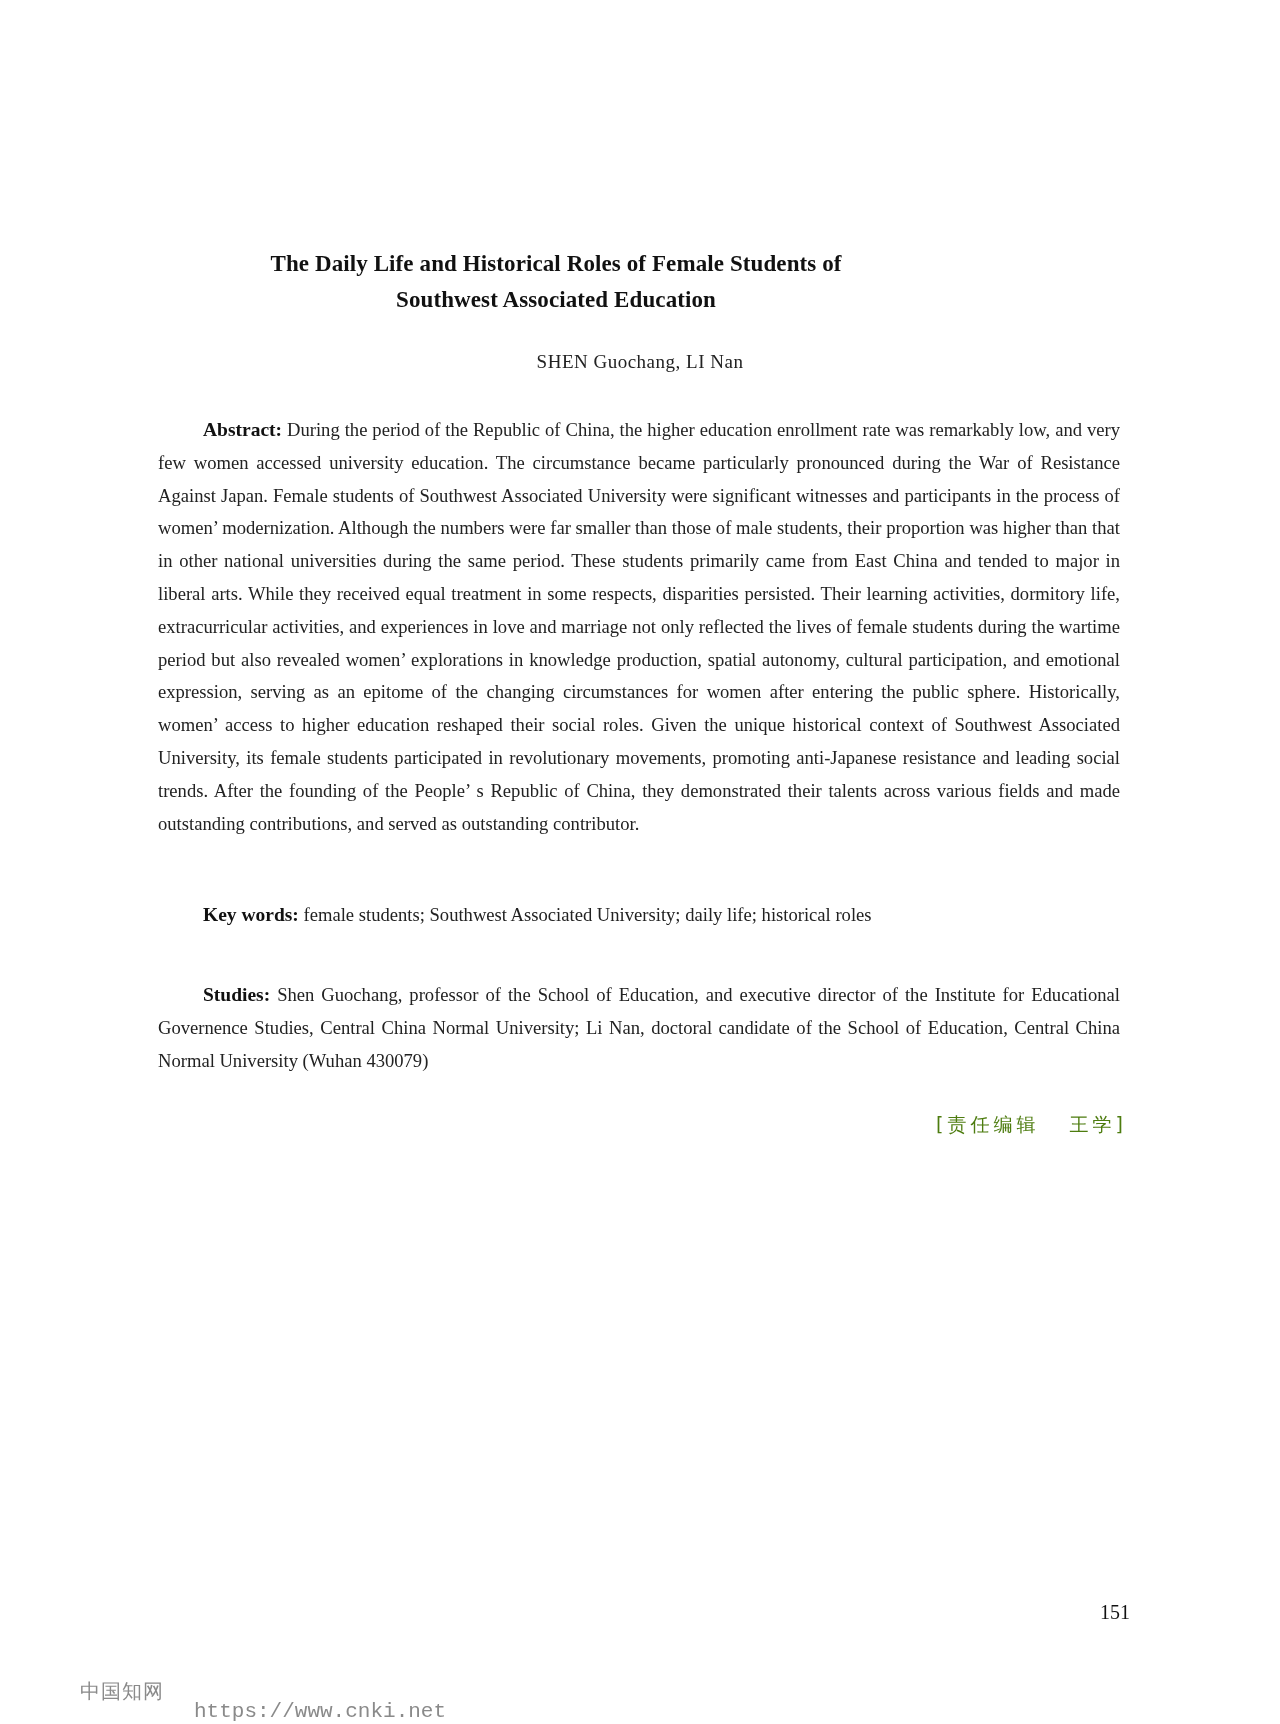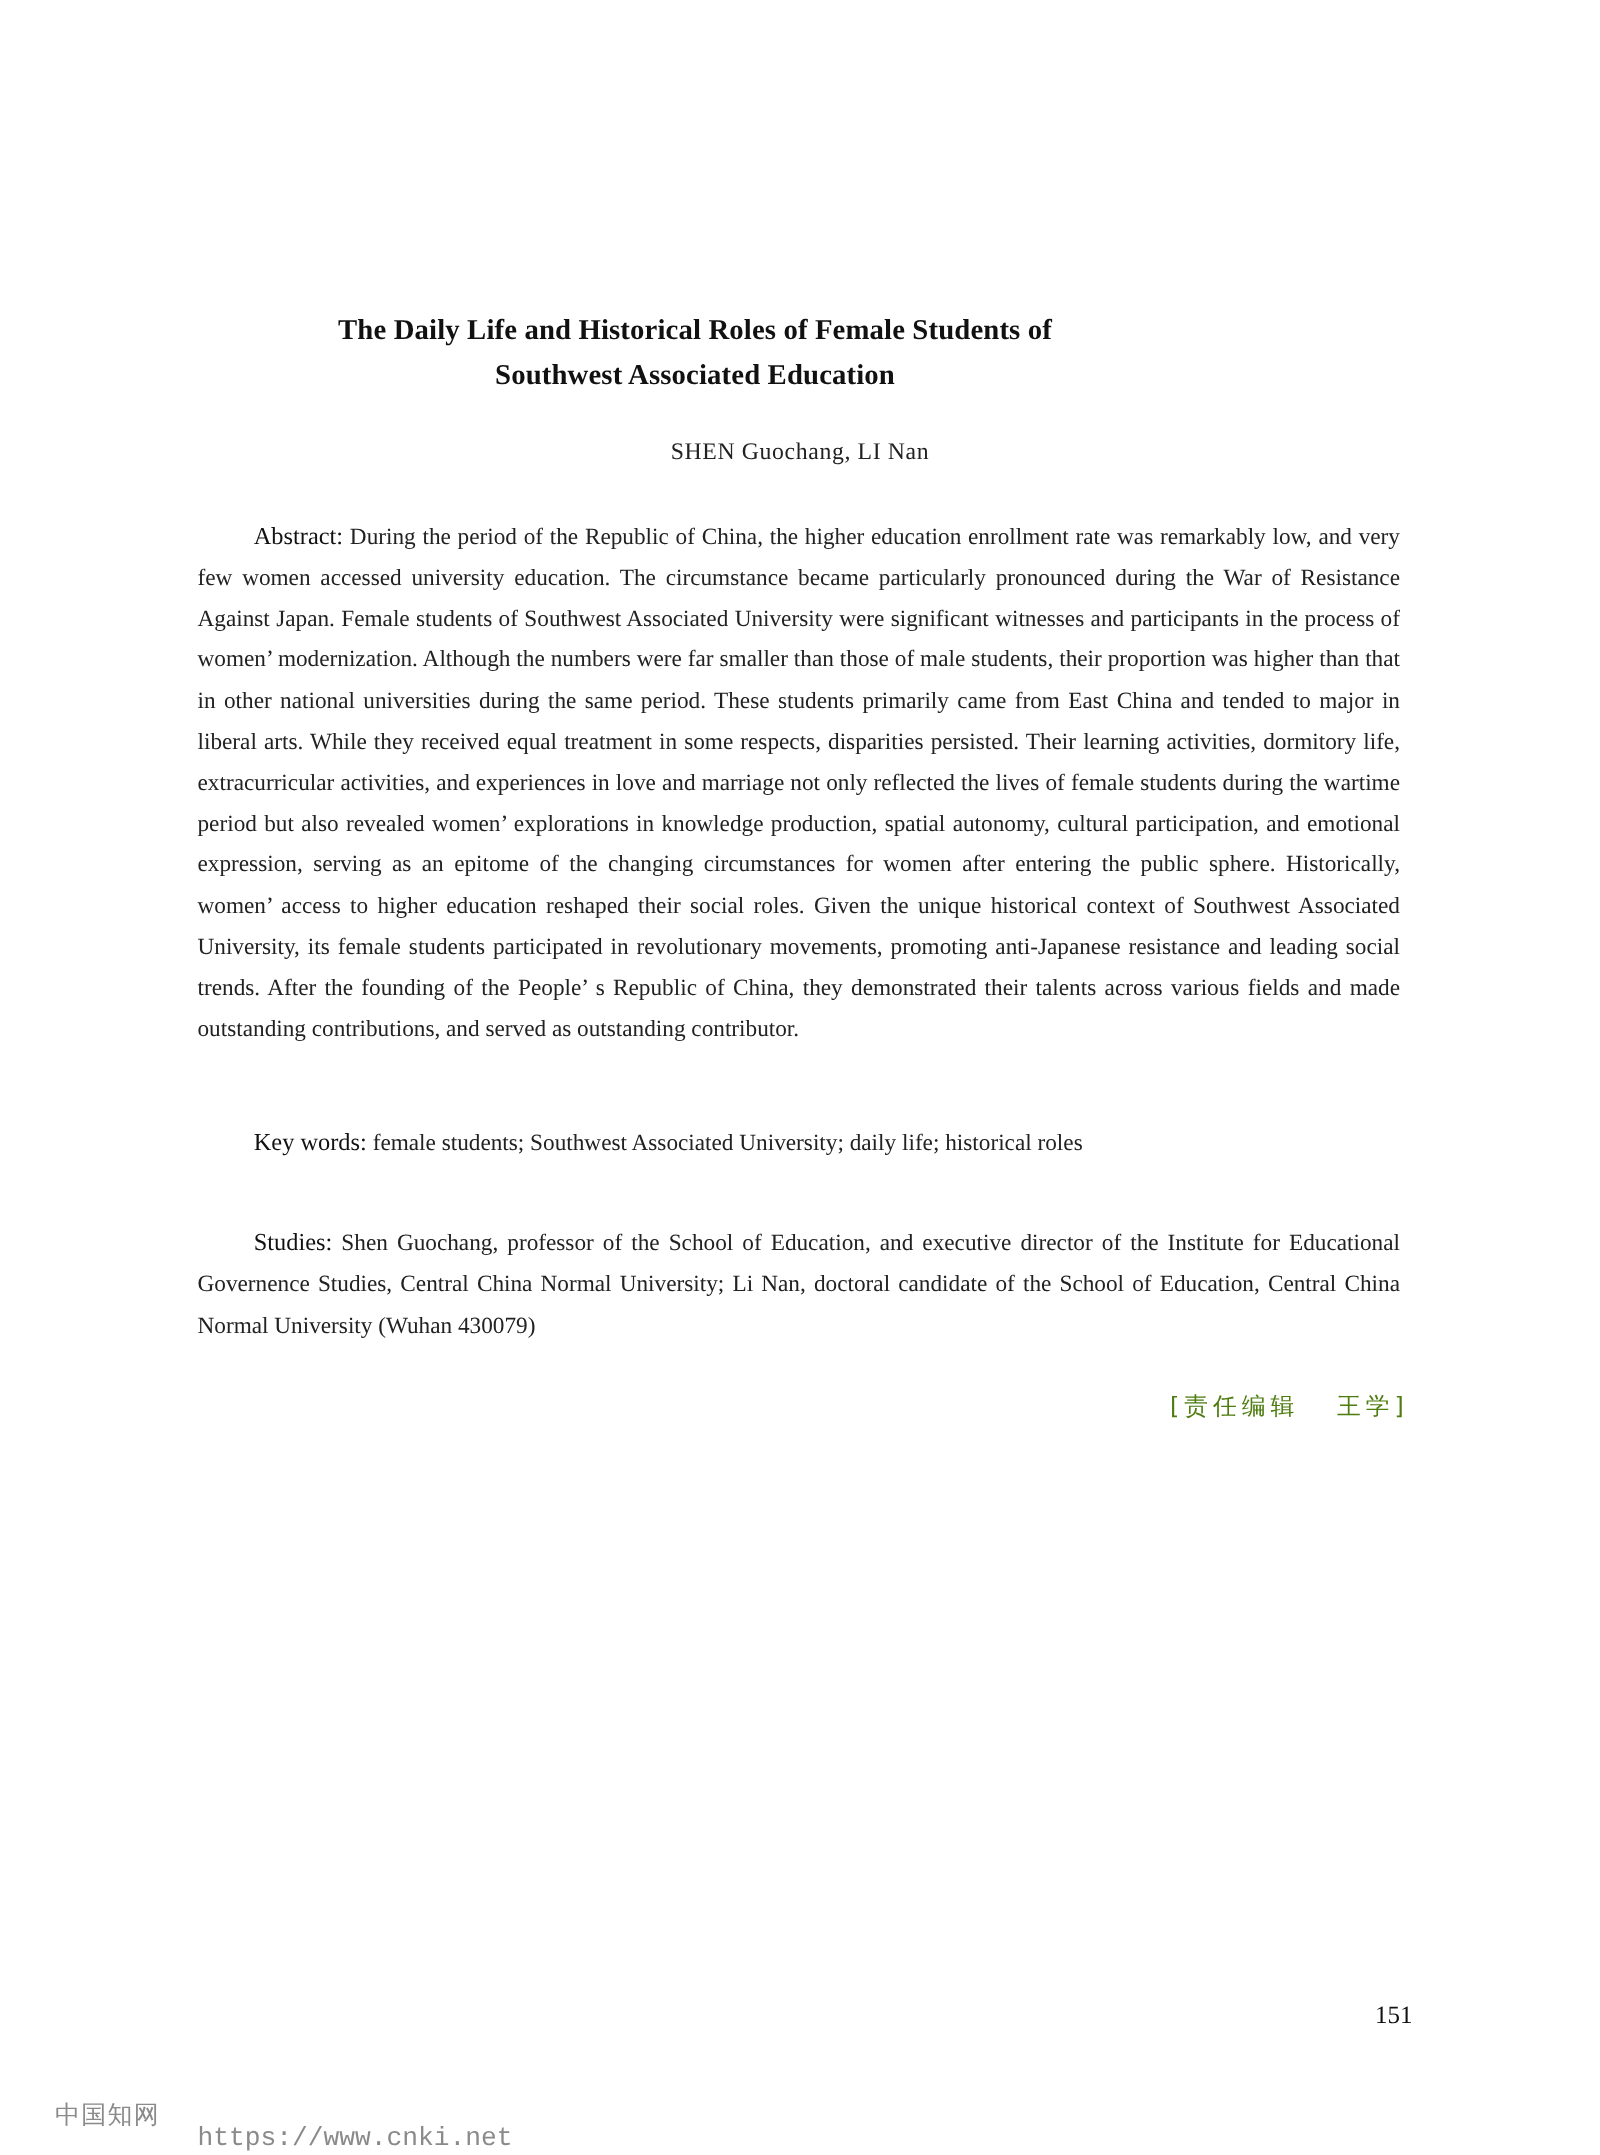--- a/index.html
+++ b/index.html
@@ -49,21 +49,21 @@
     }
     .abstract {
       top: 414px;
     }
     .para {
       margin: 0;
       text-indent: 45px;
       text-align: justify;
     }
     .label {
-      font-weight: normal;
+      font-weight: bold;
       color: #111;
       font-size: 19.5px;
     }
     .keywords {
       top: 899px;
     }
     .author-info {
       top: 979px;
     }
     .editor {
@@ -89,20 +89,21 @@
       left: 44px;
       color: #8a8a8a;
       font-size: 20px;
       display: flex;
       align-items: center;
       gap: 30px;
     }
     .watermark .wm-cn {
       font-family: "DejaVu Sans", sans-serif;
       letter-spacing: 1px;
+      margin-left: 36px;
     }
     .watermark .wm-url {
       font-family: "Liberation Mono", "DejaVu Sans Mono", monospace;
       font-size: 21px;
       margin-top: 40px;
     }
   </style>
 </head>
 <body>
 

